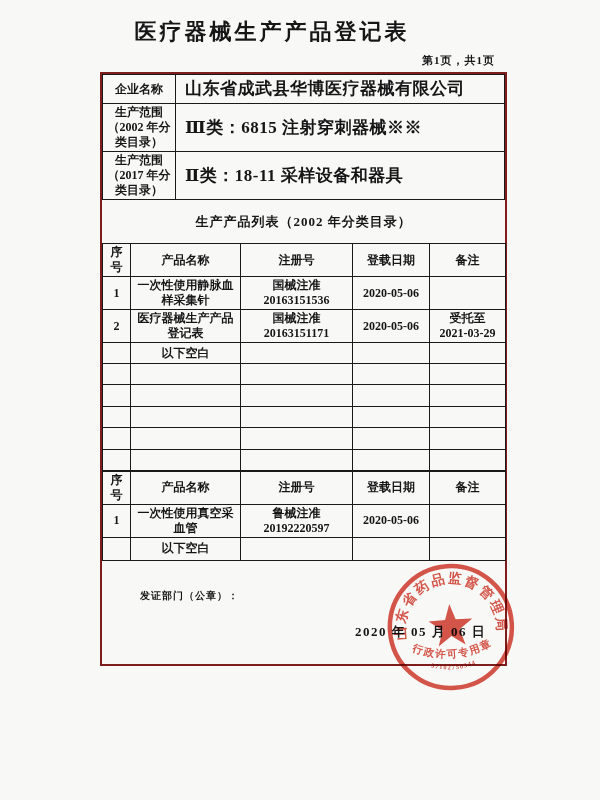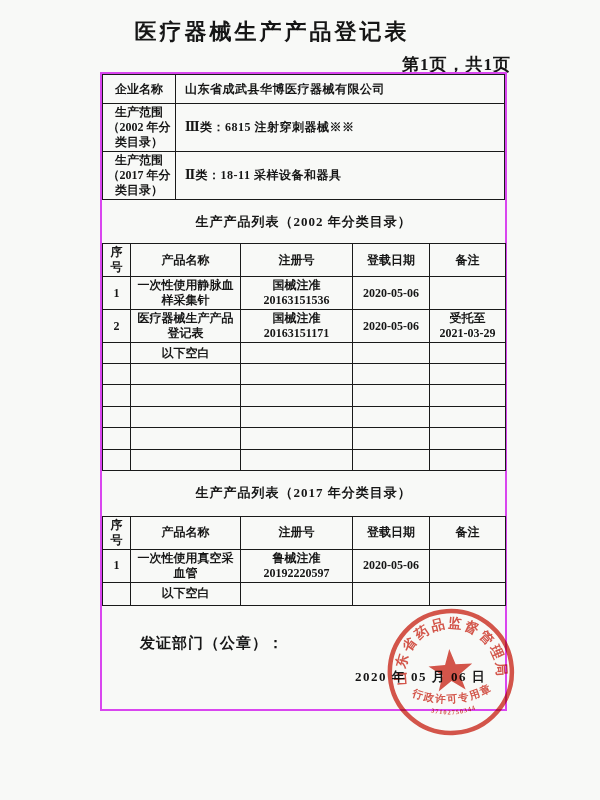--- a/index.html
+++ b/index.html
@@ -8,58 +8,58 @@
     font-family:"Liberation Serif","DejaVu Serif",serif;
     font-weight:bold;
     color:#161616;
     position:relative;
   }
   .doc-title{
     position:absolute;top:17px;left:0;width:544px;
     text-align:center;font-size:22px;letter-spacing:3px;
   }
   .page-info{
-    position:absolute;top:53px;left:104px;width:407px;
-    text-align:right;font-size:17px;letter-spacing:1px;
+    position:absolute;top:53px;left:88px;width:407px;
+    text-align:right;font-size:11px;letter-spacing:1px;
   }
   .form{
     position:absolute;top:72px;left:100px;width:407px;
-    border:2px solid #d946ef;background:transparent;
+    border:2px solid #7f1d1d;background:transparent;
     box-sizing:border-box;
   }
   table{border-collapse:collapse;width:100%;table-layout:fixed;}
   td,th{
     border:1.5px solid #1a1a1a;
     font-size:12px;font-weight:bold;
     text-align:center;vertical-align:middle;
     white-space:pre-line;line-height:1.25;
     padding:1px 2px;overflow:hidden;
     font-family:"Liberation Serif","DejaVu Serif",serif;
   }
   .info-table td.lbl{width:68px;font-size:12px;}
-  .info-table td.val{text-align:left;padding-left:9px;font-size:12px;letter-spacing:0.5px;}
+  .info-table td.val{text-align:left;padding-left:9px;font-size:17px;letter-spacing:0.5px;}
   .ir0 td{height:26px;} .ir1 td{height:27px;} .ir2 td{height:34px;}
   .ir3 td{height:41px;} .ir4 td{height:41px;}
   .sec-title{
     height:43px;display:flex;align-items:center;justify-content:center;
     font-size:13px;letter-spacing:1px;font-family:Liberation Serif, serif;
   }
   .sec-title.s2017{height:45px;}
   .hdr td{height:18px;font-size:12px;}
   .r-tall td{height:25px;}
   .r-tall2 td{height:29px;}
   .r-blank td{height:18px;}
   .r-blank17 td{height:20px;}
   .r-row17 td{height:30px;}
   .empty-row td{height:18.4px;}
   .footer-cell{
     position:relative;height:103px;
   }
   .issuer-label{
-    position:absolute;left:38px;top:28px;font-size:15px;letter-spacing:1px;
+    position:absolute;left:38px;top:28px;font-size:10px;letter-spacing:1px;
   }
   .issue-date{
     position:absolute;left:253px;top:62px;font-size:13px;letter-spacing:1.5px;
   }
   .stamp{
     position:absolute;left:279px;top:-6px;width:140px;height:148px;
     mix-blend-mode:multiply;opacity:0.92;
     transform:rotate(-4deg);
     pointer-events:none;
     z-index:5;
@@ -168,21 +168,20 @@
         <tr class="empty-row">
           <td></td>
           <td></td>
           <td></td>
           <td></td>
           <td></td>
         </tr>
       </tbody>
   </table>
 
-  <div class="sec-title s2017">生产产品列表（2017 年分类目录）</div>
 
   <table id="tbl2017">
     <colgroup>
         <col style="width:28px">
         <col style="width:110px">
         <col style="width:112px">
         <col style="width:77px">
         <col style="width:76px">
       </colgroup>
     <tbody>

